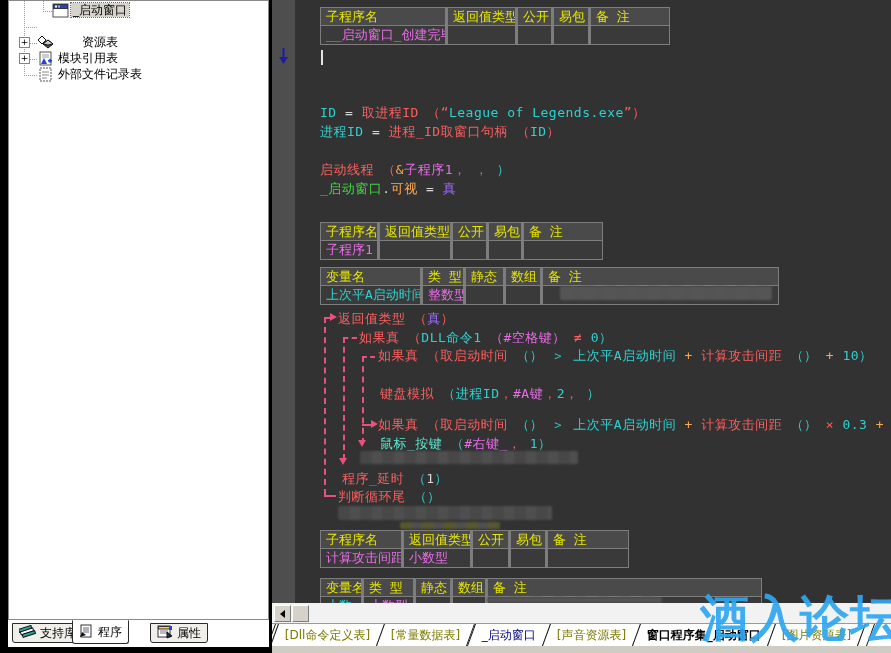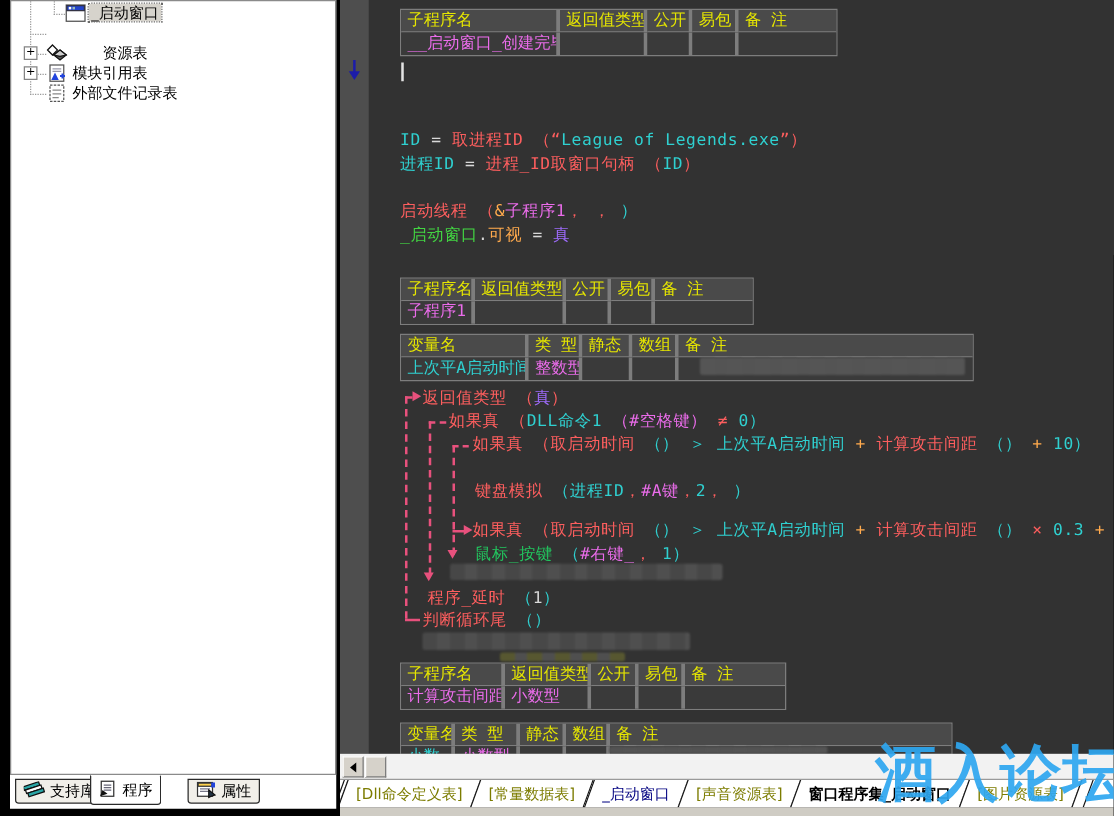--- a/index.html
+++ b/index.html
@@ -247,21 +247,21 @@
     </div>
     <div class="code-line" style="left: 48px; top: 105px;"><span style="color: rgb(47, 208, 208);">ID</span><span style="color: rgb(217, 217, 217);"> = </span><span style="color: rgb(253, 94, 94);">取进程ID</span><span style="color: rgb(253, 94, 94);"> （</span><span style="color: rgb(253, 94, 94);">“</span><span style="color: rgb(47, 208, 208);">League of Legends.exe</span><span style="color: rgb(253, 94, 94);">”</span><span style="color: rgb(253, 94, 94);">）</span></div>
     <div class="code-line" style="left: 48px; top: 124px;"><span style="color: rgb(47, 208, 208);">进程ID</span><span style="color: rgb(217, 217, 217);"> = </span><span style="color: rgb(253, 94, 94);">进程_ID取窗口句柄</span><span style="color: rgb(253, 94, 94);"> （</span><span style="color: rgb(47, 208, 208);">ID</span><span style="color: rgb(253, 94, 94);">）</span></div>
     <div class="code-line" style="left: 48px; top: 162px;"><span style="color: rgb(253, 94, 94);">启动线程</span><span style="color: rgb(253, 94, 94);"> （</span><span style="color: rgb(255, 170, 77);">&amp;</span><span style="color: rgb(234, 108, 234);">子程序1</span><span style="color: rgb(253, 94, 94);">，</span><span style="color: rgb(253, 94, 94);"> ，</span><span style="color: rgb(47, 208, 208);"> ）</span></div>
     <div class="code-line" style="left: 48px; top: 181px;"><span style="color: rgb(66, 212, 66);">_启动窗口</span><span style="color: rgb(217, 217, 217);">.</span><span style="color: rgb(255, 170, 77);">可视</span><span style="color: rgb(217, 217, 217);"> = </span><span style="color: rgb(158, 107, 252);">真</span></div>
     <div class="code-line" style="left: 66px; top: 311px;"><span style="color: rgb(253, 94, 94);">返回值类型</span><span style="color: rgb(253, 94, 94);"> （</span><span style="color: rgb(158, 107, 252);">真</span><span style="color: rgb(253, 94, 94);">）</span></div>
     <div class="code-line" style="left: 87px; top: 330px;"><span style="color: rgb(253, 94, 94);">如果真</span><span style="color: rgb(253, 94, 94);"> （</span><span style="color: rgb(47, 208, 208);">DLL命令1</span><span style="color: rgb(234, 108, 234);"> （</span><span style="color: rgb(234, 108, 234);">#空格键</span><span style="color: rgb(234, 108, 234);">）</span><span style="color: rgb(253, 94, 94);"> ≠ </span><span style="color: rgb(47, 208, 208);">0</span><span style="color: rgb(47, 208, 208);">）</span></div>
     <div class="code-line" style="left: 106px; top: 348px;"><span style="color: rgb(253, 94, 94);">如果真</span><span style="color: rgb(253, 94, 94);"> （</span><span style="color: rgb(253, 94, 94);">取启动时间</span><span style="color: rgb(47, 208, 208);"> （）</span><span style="color: rgb(47, 208, 208);"> ＞ </span><span style="color: rgb(47, 208, 208);">上次平A启动时间</span><span style="color: rgb(255, 170, 77);"> + </span><span style="color: rgb(253, 94, 94);">计算攻击间距</span><span style="color: rgb(47, 208, 208);"> （）</span><span style="color: rgb(255, 170, 77);"> + </span><span style="color: rgb(47, 208, 208);">10</span><span style="color: rgb(47, 208, 208);">）</span></div>
     <div class="code-line" style="left: 108px; top: 386px;"><span style="color: rgb(253, 94, 94);">键盘模拟</span><span style="color: rgb(47, 208, 208);"> （</span><span style="color: rgb(47, 208, 208);">进程ID</span><span style="color: rgb(253, 94, 94);">，</span><span style="color: rgb(234, 108, 234);">#A键</span><span style="color: rgb(253, 94, 94);">，</span><span style="color: rgb(47, 208, 208);">2</span><span style="color: rgb(253, 94, 94);">，</span><span style="color: rgb(47, 208, 208);"> ）</span></div>
     <div class="code-line" style="left: 106px; top: 417px;"><span style="color: rgb(253, 94, 94);">如果真</span><span style="color: rgb(253, 94, 94);"> （</span><span style="color: rgb(253, 94, 94);">取启动时间</span><span style="color: rgb(47, 208, 208);"> （）</span><span style="color: rgb(47, 208, 208);"> ＞ </span><span style="color: rgb(47, 208, 208);">上次平A启动时间</span><span style="color: rgb(255, 170, 77);"> + </span><span style="color: rgb(253, 94, 94);">计算攻击间距</span><span style="color: rgb(47, 208, 208);"> （）</span><span style="color: rgb(253, 94, 94);"> × </span><span style="color: rgb(47, 208, 208);">0.3</span><span style="color: rgb(255, 170, 77);"> + </span></div>
-    <div class="code-line" style="left: 108px; top: 436px;"><span style="color: #22c55e;">鼠标_按键</span><span style="color: rgb(47, 208, 208);"> （</span><span style="color: rgb(234, 108, 234);">#右键_</span><span style="color: rgb(253, 94, 94);">，</span><span style="color: rgb(47, 208, 208);"> 1</span><span style="color: rgb(47, 208, 208);">）</span></div>
+    <div class="code-line" style="left: 108px; top: 436px;"><span style="color: #5eead4;">鼠标_按键</span><span style="color: rgb(47, 208, 208);"> （</span><span style="color: rgb(234, 108, 234);">#右键_</span><span style="color: rgb(253, 94, 94);">，</span><span style="color: rgb(47, 208, 208);"> 1</span><span style="color: rgb(47, 208, 208);">）</span></div>
     <div class="code-line" style="left: 70px; top: 471px;"><span style="color: rgb(253, 94, 94);">程序_延时</span><span style="color: rgb(47, 208, 208);"> （</span><span style="color: rgb(217, 217, 217);">1</span><span style="color: rgb(47, 208, 208);">）</span></div>
     <div class="code-line" style="left: 66px; top: 489px;"><span style="color: rgb(253, 94, 94);">判断循环尾</span><span style="color: rgb(47, 208, 208);"> （）</span></div>
     <div class="flow-v" style="left: 52px; top: 317px; height: 178px; border-color: rgb(232, 81, 125);"></div>
     <div class="flow-v" style="left: 71px; top: 337px; height: 123px; border-color: rgb(232, 81, 125);"></div>
     <div class="flow-v" style="left: 90px; top: 356px; height: 88px; border-color: rgb(232, 81, 125);"></div>
     <div class="flow-h" style="left: 52px; top: 317px; width: 6px; border-color: rgb(232, 81, 125);"></div>
     <div class="flow-h" style="left: 52px; top: 495px; width: 12px; border-color: rgb(232, 81, 125);"></div>
     <div class="flow-h" style="left: 71px; top: 337px; width: 14px; border-color: rgb(232, 81, 125);"></div>
     <div class="flow-h" style="left: 90px; top: 356px; width: 13px; border-color: rgb(232, 81, 125);"></div>
     <div class="flow-h" style="left: 90px; top: 424px; width: 10px; border-color: rgb(232, 81, 125);"></div>

